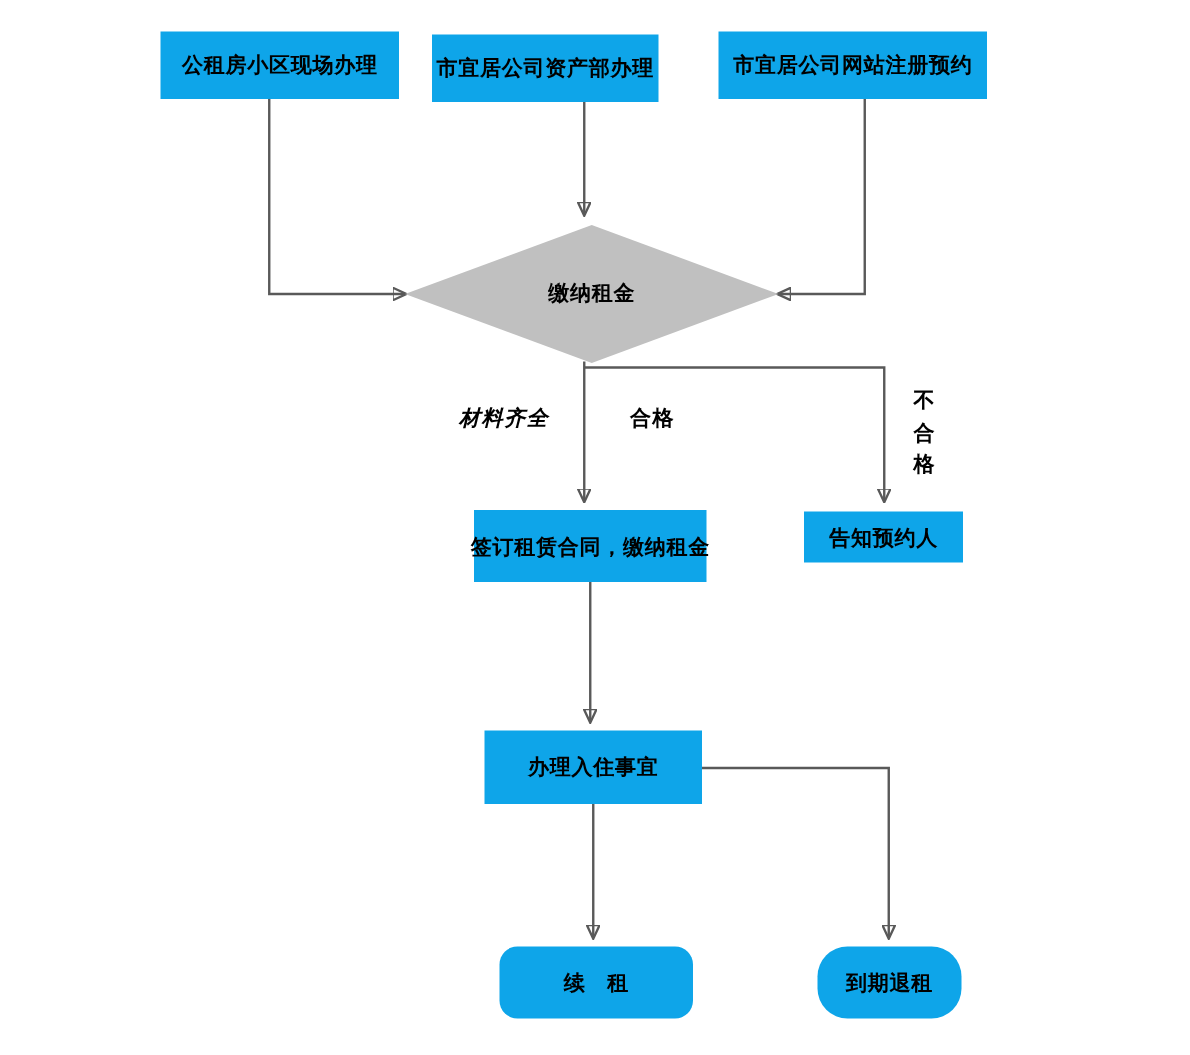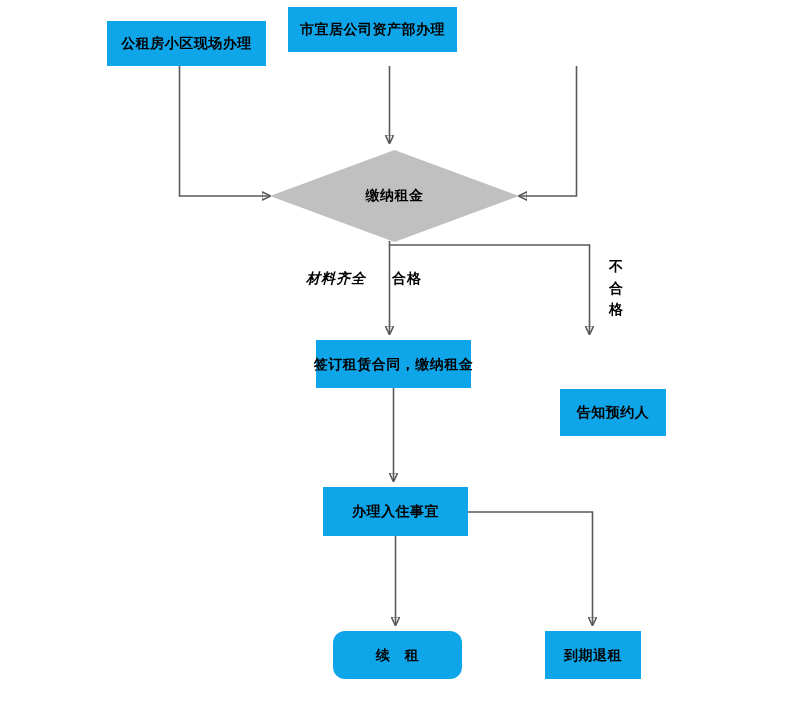--- a/index.html
+++ b/index.html
@@ -103,39 +103,40 @@
 
     <path d="M 393.5 388 L 393.5 481" marker-end="url(#arrow)"></path>
 
     <path d="M 395.5 536 L 395.5 625" marker-end="url(#arrow)"></path>
 
     <path d="M 468 512 L 592.5 512 L 592.5 625" marker-end="url(#arrow)"></path>
   </svg>
 
   <div class="node" style="left:107px; top:21px; width:159px; height:45px;">公租房小区现场办理</div>
 
-  <div class="node" style="left:288px; top:7px; width:169px; height:45px;">市宜居公司资产部办理</div>
+  <div class="node" style="left:288px; top:23px; width:151px; height:45px;">市宜居公司资产部办理</div>
 
+  <div class="node" style="left:479px; top:21px; width:179px; height:45px;">市宜居公司网站注册预约</div>
 
   <div class="diamond-wrap" style="left:270px; top:150px; width:249px; height:92px;">
     <svg width="249" height="92" viewBox="0 0 249 92">
       <polygon points="124.5,0 249,46 124.5,92 0,46" fill="#c0c0c0" stroke="none"></polygon>
     </svg>
     <div class="diamond-label">缴纳租金</div>
   </div>
 
   <div class="edge-label" style="left:306px; top:270px;font-style:italic;">材料齐全</div>
 
-  <div class="edge-label" style="left:392px; top:270px;">合格</div>
+  <div class="edge-label" style="left:420px; top:270px;">合格</div>
 
   <div class="edge-label vertical" style="left:609px; top:256px;">不合格</div>
 
   <div class="node" style="left:316px; top:340px; width:155px; height:48px;">签订租赁合同，缴纳租金</div>
 
-  <div class="node" style="left:560px; top:341px; width:106px; height:47px;margin-top:48px;">告知预约人</div>
+  <div class="node" style="left:536px; top:341px; width:106px; height:34px;">告知预约人</div>
 
   <div class="node" style="left:323px; top:487px; width:145px; height:49px;">办理入住事宜</div>
 
   <div class="node" style="left:333px; top:631px; width:129px; height:48px;border-radius:12px;">续　租</div>
 
-  <div class="node" style="left:545px; top:631px; width:96px; height:48px;">到期退租</div>
+  <div class="node" style="left:545px; top:631px; width:96px; height:48px;border-radius:20px;">到期退租</div>
 
 </div>
 
 </body></html>

